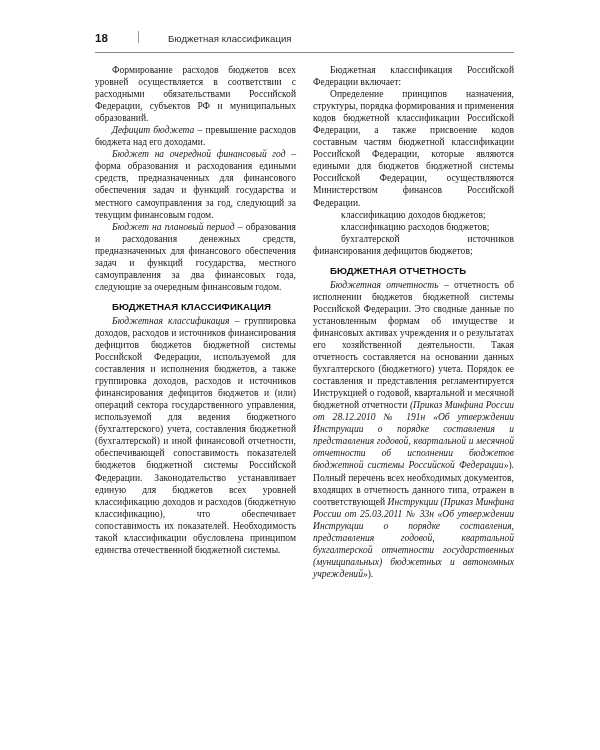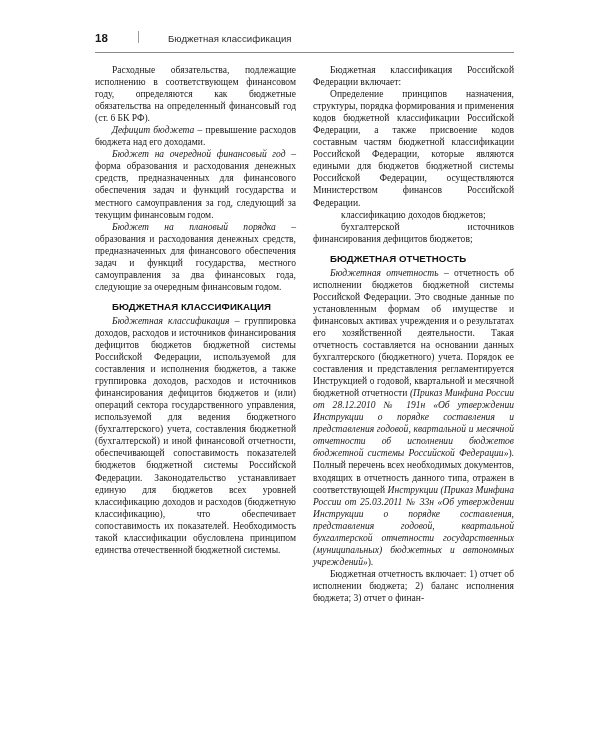--- a/index.html
+++ b/index.html
@@ -117,55 +117,55 @@
     <span class="folio">18</span>
     <span class="head-rule-v"></span>
     <span class="head-title">Бюджетная классификация</span>
   </div>
   <div class="head-rule-h"></div>
 
   <div class="columns">
 
     <div class="col">
 
+      <p class="body-par">Формирование расходов бюджетов всех уровней осуществляется в соответствии с расходными обязательствами Российской Федерации, субъектов РФ и муниципальных образований.</p>
 
-      <p class="body-par">Расходные обязательства, подлежащие исполнению в соответствующем финансовом году, определяются как бюджетные обязательства на определенный финансовый год (ст. 6 БК РФ).</p>
 
       <p class="body-par">
         <em class="term">Дефицит бюджета</em><span> – превышение расходов бюджета над его доходами.</span>
       </p>
 
 
       <p class="body-par">
-        <em class="term">Бюджет на очередной финансовый год</em><span> – форма образования и расходования денежных средств, предназначенных для финансового обеспечения задач и функций государства и местного самоуправления за год, следующий за текущим финансовым годом.</span>
+        <em class="term">Бюджет на очередной финансовый год</em><span> – форма образования и расходования едиными средств, предназначенных для финансового обеспечения задач и функций государства и местного самоуправления за год, следующий за текущим финансовым годом.</span>
       </p>
 
       <p class="body-par">
-        <em class="term">Бюджет на плановый порядка</em><span> – образования и расходования денежных средств, предназначенных для финансового обеспечения задач и функций государства, местного самоуправления за два финансовых года, следующие за очередным финансовым годом.</span>
+        <em class="term">Бюджет на плановый период</em><span> – образования и расходования денежных средств, предназначенных для финансового обеспечения задач и функций государства, местного самоуправления за два финансовых года, следующие за очередным финансовым годом.</span>
       </p>
 
       <h2 class="sect-head">БЮДЖЕТНАЯ КЛАССИФИКАЦИЯ</h2>
 
       <p class="body-par">
         <em class="term">Бюджетная классификация</em><span> – группировка доходов, расходов и источников финансирования дефицитов бюджетов бюджетной системы Российской Федерации, используемой для составления и исполнения бюджетов, а также группировка доходов, расходов и источников финансирования дефицитов бюджетов и (или) операций сектора государственного управления, используемой для ведения бюджетного (бухгалтерского) учета, составления бюджетной (бухгалтерской) и иной финансовой отчетности, обеспечивающей сопоставимость показателей бюджетов бюджетной системы Российской Федерации. Законодательство устанавливает единую для бюджетов всех уровней классификацию доходов и расходов (бюджетную классификацию), что обеспечивает сопоставимость их показателей. Необходимость такой классификации обусловлена принципом единства отечественной бюджетной системы.</span>
       </p>
     </div>
 
     <div class="col">
 
       <p class="body-par">Бюджетная классификация Российской Федерации включает:</p>
 
       <p class="body-par">Определение принципов назначения, структуры, порядка формирования и применения кодов бюджетной классификации Российской Федерации, а также присвоение кодов составным частям бюджетной классификации Российской Федерации, которые являются едиными для бюджетов бюджетной системы Российской Федерации, осуществляются Министерством финансов Российской Федерации.</p>
 
       <p class="body-par list-item">классификацию доходов бюджетов;</p>
+      <p class="body-par list-item">классификацию расходов бюджетов;</p>
       <p class="body-par list-item">бухгалтерской источников финансирования дефицитов бюджетов;</p>
 
       <h2 class="sect-head">БЮДЖЕТНАЯ ОТЧЕТНОСТЬ</h2>
 
       <p class="body-par">
         <em class="term">Бюджетная отчетность</em><span> – отчетность об исполнении бюджетов бюджетной системы Российской Федерации. Это сводные данные по установленным формам об имуществе и финансовых активах учреждения и о результатах его хозяйственной деятельности. Такая отчетность составляется на основании данных бухгалтерского (бюджетного) учета. Порядок ее составления и представления регламентируется Инструкцией о годовой, квартальной и месячной бюджетной отчетности </span><em class="cite">(Приказ Минфина России от 28.12.2010 № 191н «Об утверждении Инструкции о порядке составления и представления годовой, квартальной и месячной отчетности об исполнении бюджетов бюджетной системы Российской Федерации»</em><span>). Полный перечень всех необходимых документов, входящих в отчетность данного типа, отражен в соответствующей </span><em class="cite">Инструкции (Приказ Минфина России от 25.03.2011 № 33н «Об утверждении Инструкции о порядке составления, представления годовой, квартальной бухгалтерской отчетности государственных (муниципальных) бюджетных и автономных учреждений»</em><span>).</span>
       </p>
 
-      <p class="body-par">Бюджетная отчетность включает: 1) отчет об исполнении бюджета; 2) баланс исполнения бюджета; 3) отчет о финан-</p>
     </div>
 
   </div>
 </div>
 
 </body></html>

